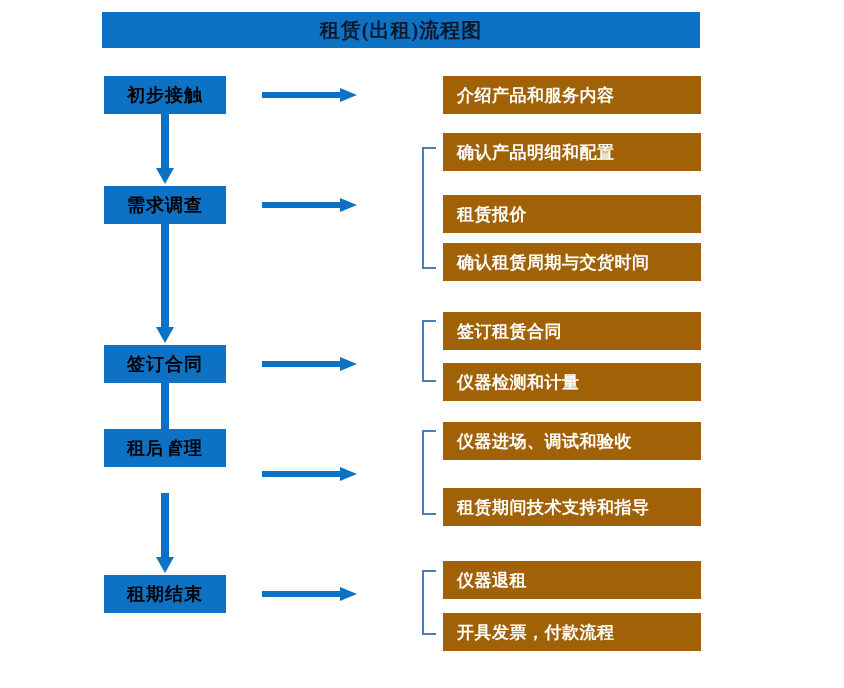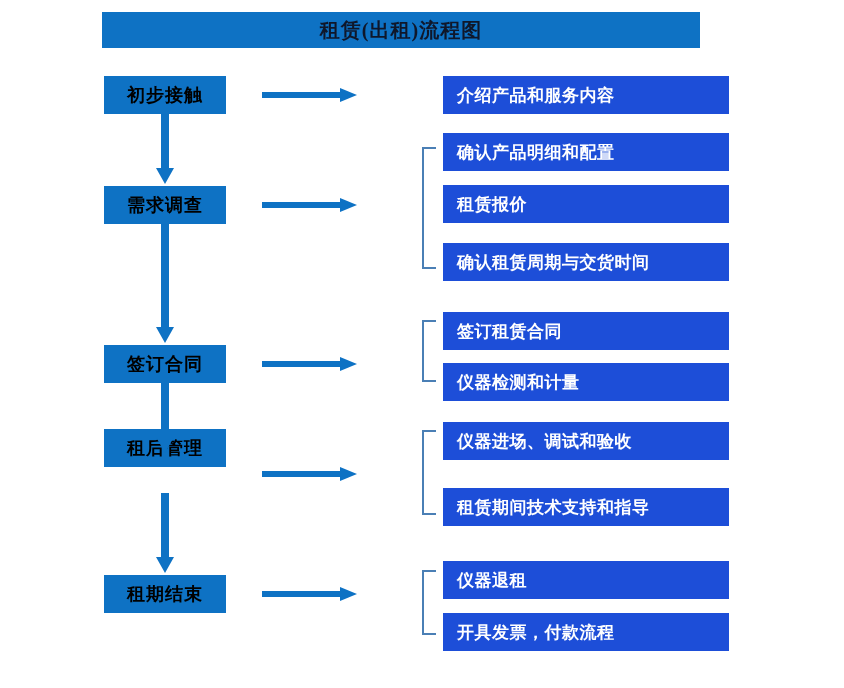--- a/index.html
+++ b/index.html
@@ -50,23 +50,23 @@
     display: flex;
     align-items: center;
     justify-content: center;
     letter-spacing: 1px;
     line-height: 1;
   }
   
   .detail-box {
     position: absolute;
     left: 443px;
-    width: 286px;
+    width: 258px;
     height: 38px;
-    background: #1d4ed8;
+    background: #a16207;
     color: #ffffff;
     font-size: 17px;
     font-weight: bold;
     display: flex;
     align-items: center;
     justify-content: flex-start;
     padding-left: 14px;
     box-sizing: border-box;
     letter-spacing: 0.5px;
     line-height: 1;
@@ -147,21 +147,21 @@
   </svg>
   <svg class="bracket" style="left:421px; top:430px; height:85px;" viewBox="0 0 16 85" preserveAspectRatio="none">
     <path d="M15,1 L2,1 L2,84 L15,84" fill="none" stroke="#4A7FB5" stroke-width="2"></path>
   </svg>
   <svg class="bracket" style="left:421px; top:570px; height:65px;" viewBox="0 0 16 65" preserveAspectRatio="none">
     <path d="M15,1 L2,1 L2,64 L15,64" fill="none" stroke="#4A7FB5" stroke-width="2"></path>
   </svg>
 
   <div class="detail-box" style="top:76px;">介绍产品和服务内容</div>
   <div class="detail-box" style="top:133px;">确认产品明细和配置</div>
-  <div class="detail-box" style="top:185px;">租赁报价</div>
+  <div class="detail-box" style="top:195px;">租赁报价</div>
   <div class="detail-box" style="top:243px;">确认租赁周期与交货时间</div>
   <div class="detail-box" style="top:312px;">签订租赁合同</div>
   <div class="detail-box" style="top:363px;">仪器检测和计量</div>
   <div class="detail-box" style="top:422px;">仪器进场、调试和验收</div>
   <div class="detail-box" style="top:488px;">租赁期间技术支持和指导</div>
   <div class="detail-box" style="top:561px;">仪器退租</div>
   <div class="detail-box" style="top:613px;">开具发票，付款流程</div>
 
 </div>
 

